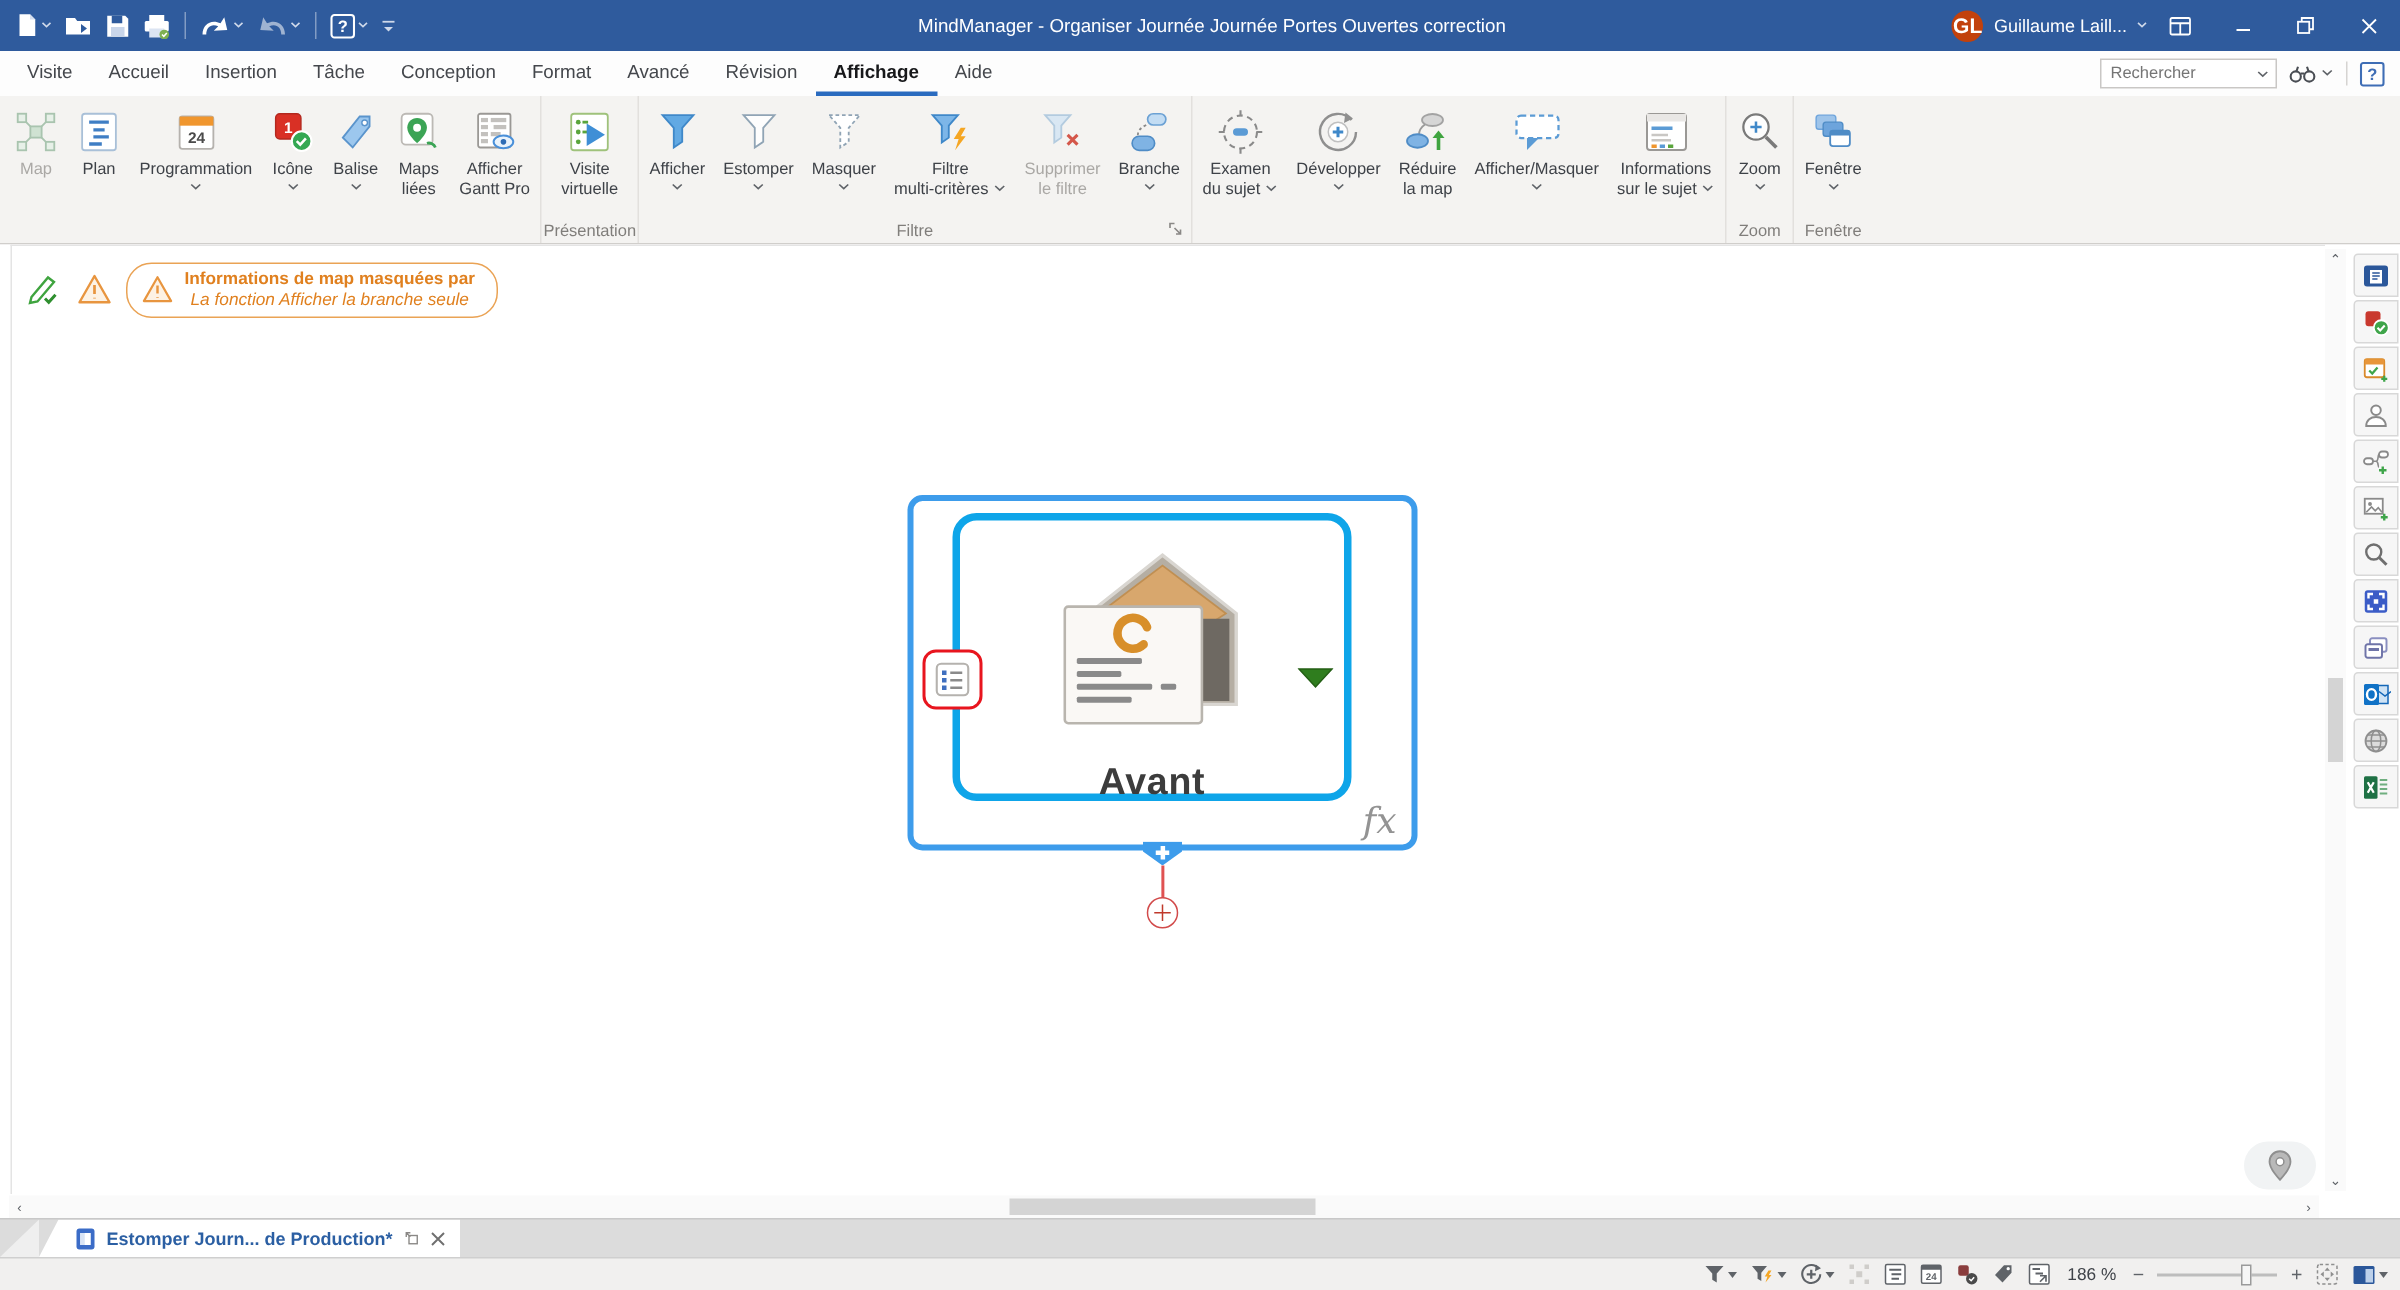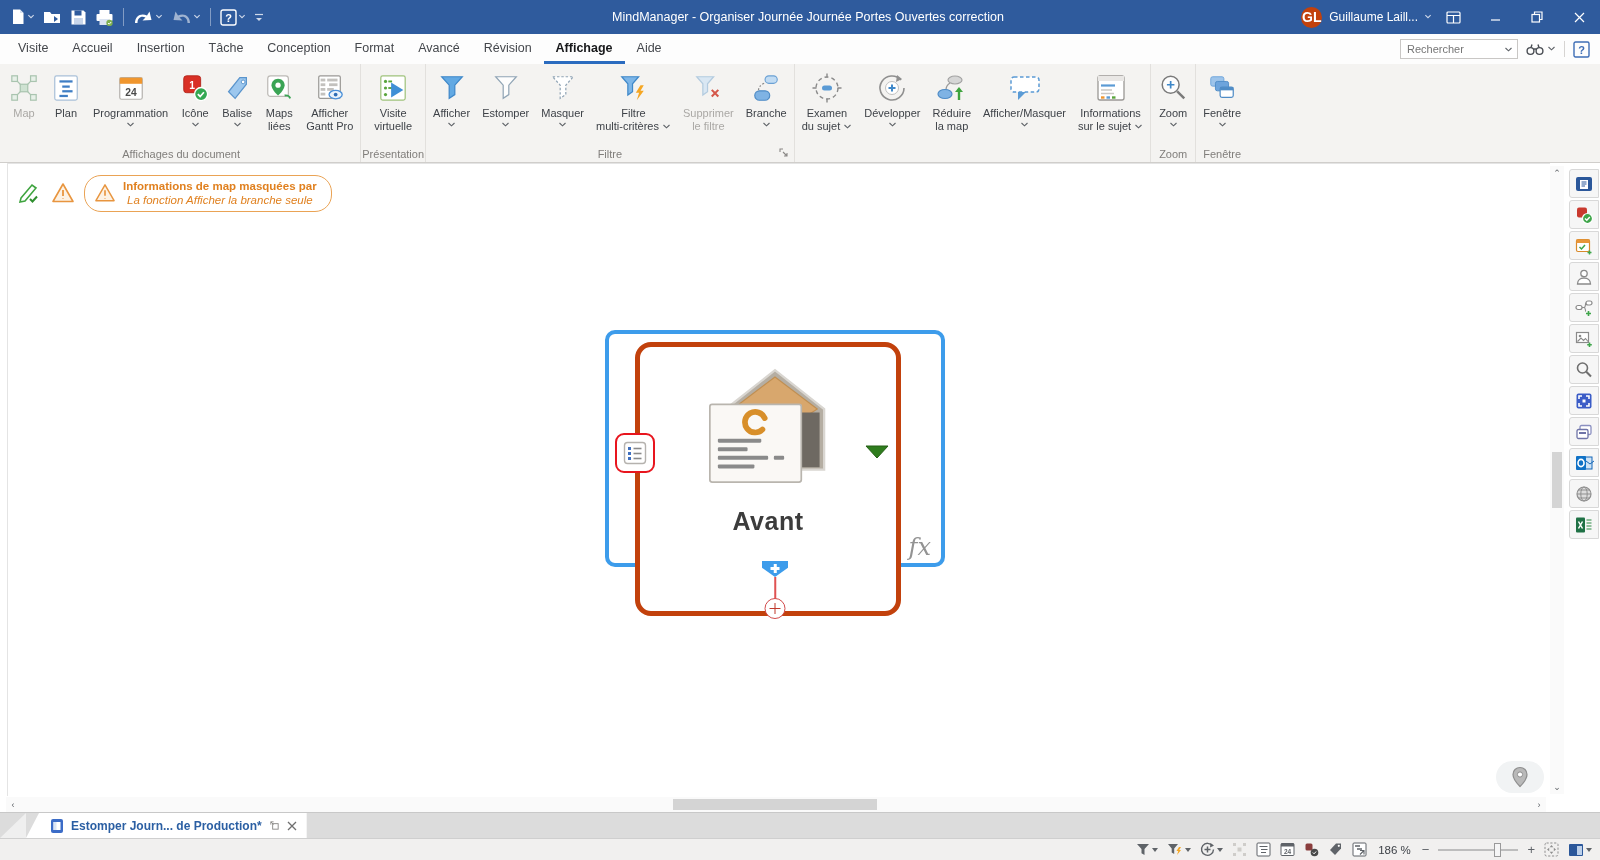--- a/index.html
+++ b/index.html
@@ -51,21 +51,21 @@
   .edge-t{position:absolute;left:7px;top:0;right:50px;height:1px;background:#e4e4e4;}
 
   .alert-row{position:absolute;left:18px;top:12px;display:flex;align-items:center;gap:9px;}
   .alert-pill{border:1.5px solid #eaa355;border-radius:17px;display:flex;align-items:center;gap:7px;padding:3px 14px 3px 9px;background:#fff;}
   .alert-text{font-size:11.5px;color:#e0801f;line-height:1.25;}
   .alert-text .l1{font-weight:bold;}
   .alert-text .l2{font-style:italic;text-align:center;}
 
   .topic-area{position:absolute;left:605px;top:167px;width:340px;}
   .topic-outer{width:340px;height:237px;border:4px solid #3d9ceb;border-radius:10px;background:#fff;position:relative;}
-  .topic-red{position:absolute;left:26px;top:8px;width:266px;height:274px;border:5px solid #c2410c;border-radius:16px;background:#fff;}
+  .topic-red{position:absolute;left:26px;top:8px;width:266px;height:192px;border:5px solid #0ea5e9;border-radius:16px;background:#fff;}
   .topic-label{position:absolute;left:0;right:0;top:160px;text-align:center;font-size:25px;font-weight:bold;color:#3c3c3c;letter-spacing:.5px;}
   .fx{position:absolute;right:10px;bottom:2px;font-family:"DejaVu Serif",serif;font-style:italic;font-size:24px;color:#939393;}
   .topic-badge{position:absolute;left:6px;top:99px;width:40px;height:40px;background:#fff;border:2.5px solid #e8151e;border-radius:9px;display:flex;align-items:center;justify-content:center;}
   .env{position:absolute;left:60px;top:14px;}
   .coll-tri{position:absolute;left:225px;top:98px;}
   .dropzone{position:absolute;left:50%;top:231px;transform:translateX(-50%);width:26px;height:16px;background:#3d9ceb;clip-path:polygon(0 0,100% 0,100% 42%,50% 100%,0 42%);}
   .dropzone .plusbar{position:absolute;left:50%;top:6px;transform:translateX(-50%);width:9px;height:2.5px;background:#fff;}
   .dropzone .plusbar.v{width:2.5px;height:9px;top:3px;}
   .connector{position:absolute;left:50%;top:247px;width:1.5px;height:23px;background:#e05252;transform:translateX(-50%);}
   .addcircle{position:absolute;left:50%;top:268px;transform:translateX(-50%);width:21px;height:21px;border:1.5px solid #d24b4b;border-radius:50%;background:#fff;}
@@ -343,21 +343,20 @@
                   <rect x="13" y="16" width="7" height="3"></rect>
                 </g>
                 <ellipse cx="22" cy="23" rx="7" ry="4.5" fill="#eaf3fb" stroke="#4a90d9" stroke-width="1.4"></ellipse>
                 <circle cx="22" cy="23" r="2" fill="#2f6db5"></circle>
               </svg>
           </span>
           <span class="rl">Afficher</span>
           <span class="rl">Gantt Pro</span>
         </div>
       </div>
-      <div class="rgrouplabel">Affichages du document</div>
     </div>
 
     <div class="rgroup">
       <div class="rbuttons">
         <div class="rbtn">
           <span class="ricon">
             <svg width="30" height="30" viewBox="0 0 32 32">
                 <rect x="3" y="3" width="26" height="26" rx="2" fill="#fff" stroke="#9fc27b" stroke-width="1.3"></rect>
                 <g fill="#5aa53c">
                   <circle cx="8" cy="9" r="1.7"></circle>

